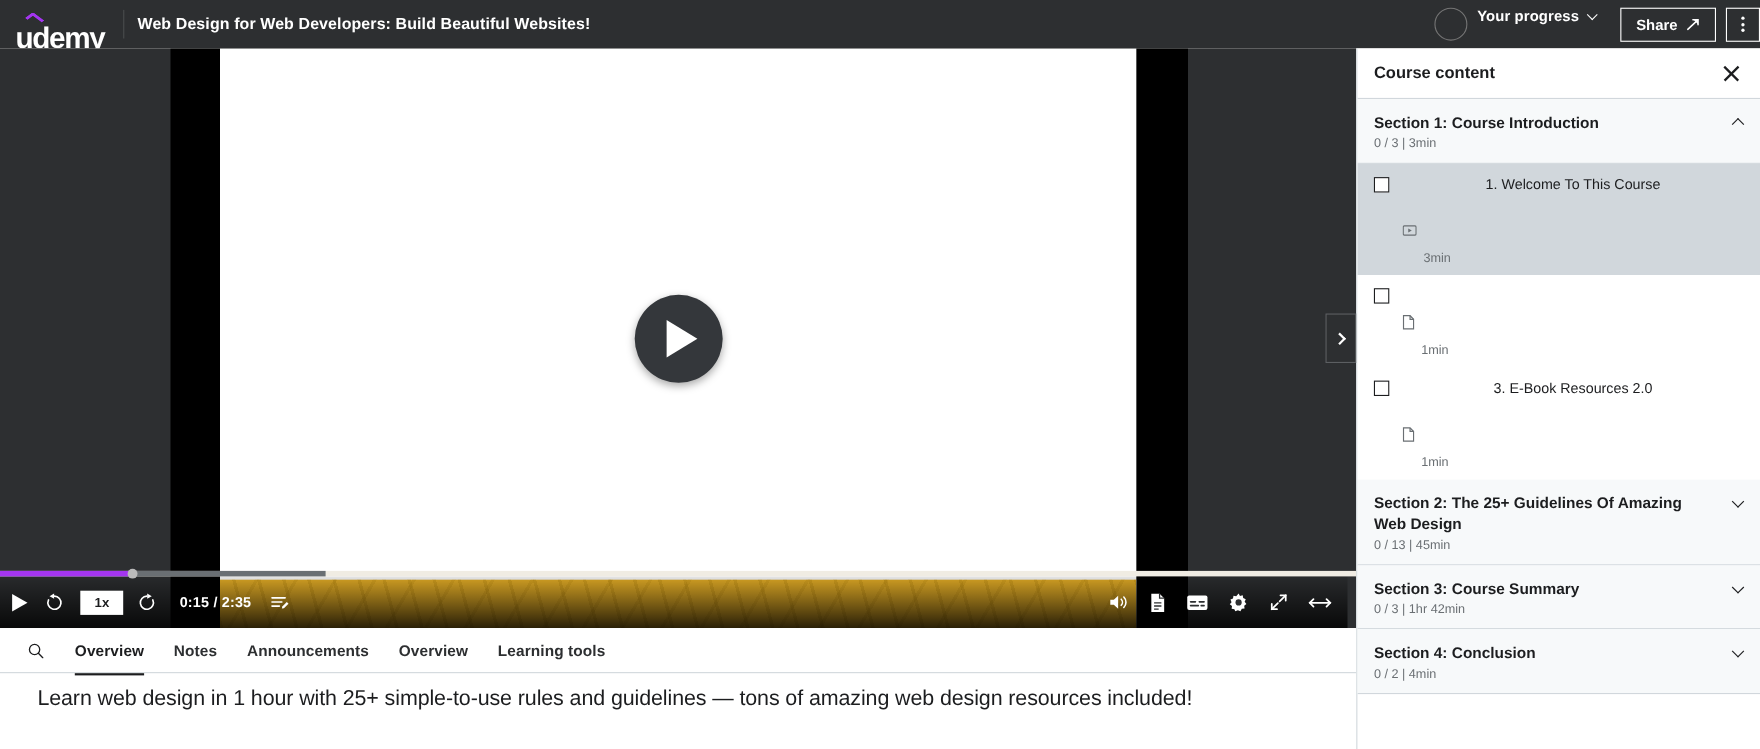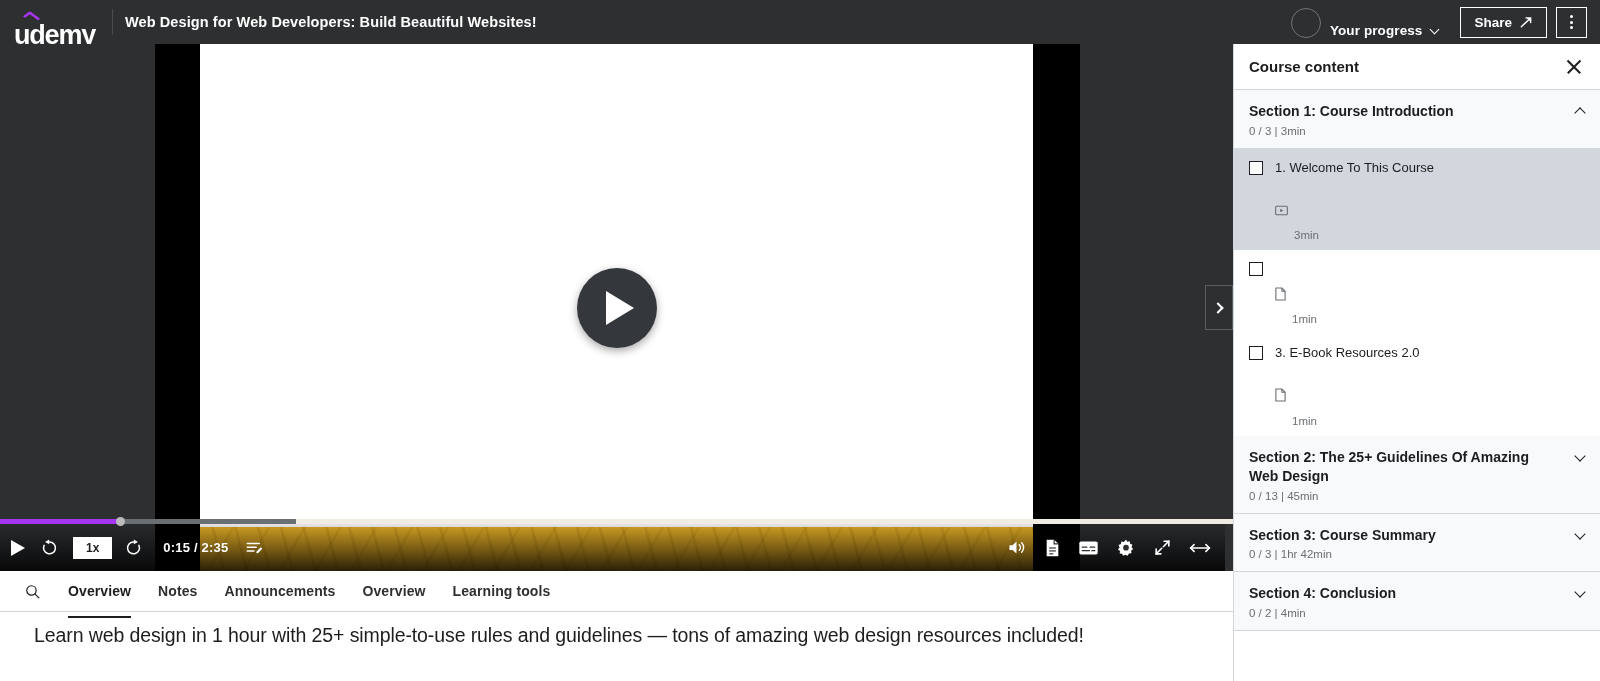--- a/index.html
+++ b/index.html
@@ -23,21 +23,21 @@
     border-top: 3px solid #a435f0;
     border-left: 3px solid #a435f0;
     transform: rotate(45deg) skew(-8deg,-8deg);
     border-top-left-radius: 3px;
   }
   .divider-v { width: 1px; height: 26px; background: #4a4c4e; margin: 0 12px 0 2px; }
   .course-title {
     color: #fff; font-size: 14.5px; font-weight: 700; letter-spacing: .1px;
     white-space: nowrap;
   }
-  .topbar-right { margin-left: auto; display: flex; align-items: flex-end; padding-right: 13px; }
+  .topbar-right { margin-left: auto; display: flex; align-items: flex-start; }
   .progress-ring {
     width: 30px; height: 30px; border-radius: 50%;
     border: 1.5px solid #757575; margin-right: 9px;
   }
   .your-progress { color: #fff; font-size: 13.5px; font-weight: 700; letter-spacing: .1px; }
   .chev-sm {
     display: inline-block; width: 7px; height: 7px; margin-left: 9px; margin-bottom: 2px;
     border-right: 1.6px solid #fff; border-bottom: 1.6px solid #fff;
     transform: rotate(45deg);
   }
@@ -135,21 +135,21 @@
   .timecode {
     color: #fff; font-size: 13px; font-weight: 700; letter-spacing: .2px;
     margin-right: 16px; margin-left: 6px; white-space: nowrap;
   }
   .right-ctrls { margin-left: auto; display: flex; align-items: center; }
   .right-ctrls .cbtn { margin-right: 0; margin-left: 17px; }
 
   
   .tabsbar {
     position: absolute; left: 0; top: 571px; width: 1233px; height: 41px;
-    background: #fff; display: flex; padding-left: 24px;
+    background: #fff; display: flex; align-items: center; padding-left: 24px;
     border-bottom: 1px solid #d1d7dc;
   }
   .tab {
     font-size: 14px; font-weight: 700; color: #2d2f31; letter-spacing: .1px;
     padding: 0 0 13px; margin-right: 27px; cursor: pointer;
     border-bottom: 2px solid transparent; background:none; border-left:none;
     border-right:none; border-top:none; font-family:"Liberation Sans", sans-serif;
     position: relative; top: 7px;
   }
   .tab.active { color: #1c1d1f; border-bottom: 2px solid #1c1d1f; }
@@ -182,21 +182,21 @@
   .sec-name { font-size: 14px; font-weight: 700; color: #1c1d1f; line-height: 1.4; }
   .sec-meta { font-size: 11.5px; color: #6a6f73; margin-top: 3px; }
   .sec-chev {
     position: absolute; right: 16px; top: 16px;
     width: 8px; height: 8px; border-right: 1.7px solid #1c1d1f; border-bottom: 1.7px solid #1c1d1f;
     transform: rotate(45deg);
   }
   .sec-chev.up { transform: rotate(-135deg); top: 19px; }
 
   .lec {
-    display: flex; padding: 10px 15px 9px 15px; cursor: pointer; background: #fff;
+    display: flex; padding: 10px 15px 9px 15px; cursor: pointer; background: #fff; text-align: center;
   }
   .lec.current { background: #d1d7dc; }
   .lec-check {
     width: 14px; height: 14px; border: 1.6px solid #1c1d1f; background: #fff;
     flex: 0 0 14px; margin-top: 2px; margin-right: 12px;
   }
   .lec-body { flex: 1; }
   .lec-title { font-size: 13px; color: #1c1d1f; line-height: 1.35; }
   .lec-sub { display: flex; align-items: center; gap: 6px; margin-top: 6px; }
   .lec-dur { font-size: 11.5px; color: #6a6f73; margin-top: 47px; }

